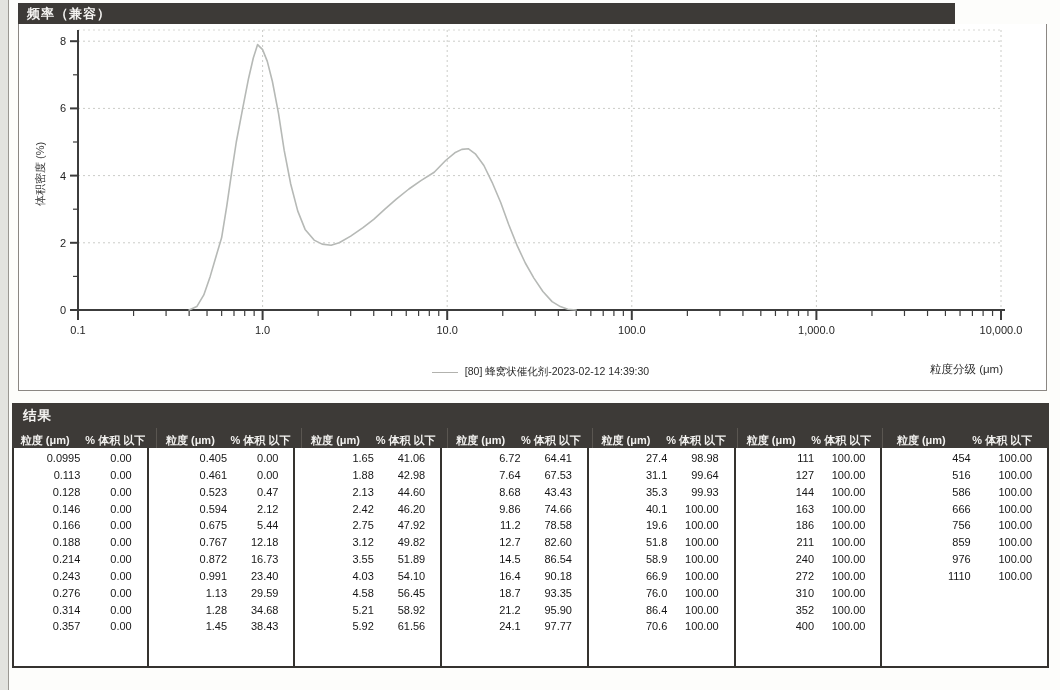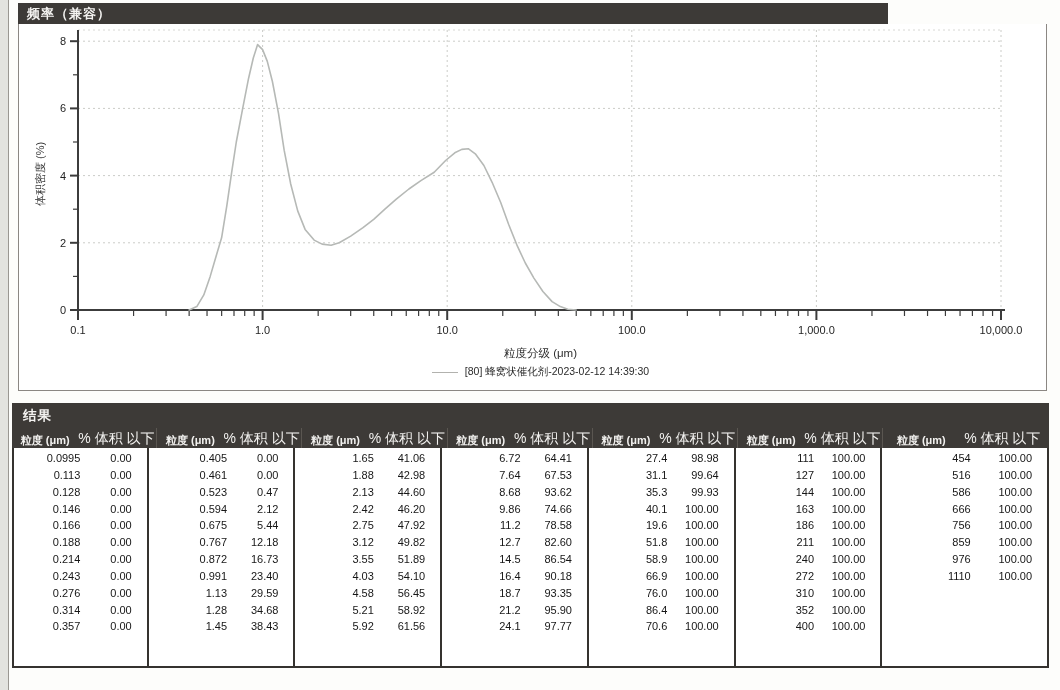--- a/index.html
+++ b/index.html
@@ -5,50 +5,50 @@
   html,body{margin:0;padding:0}
   body{
     width:1060px;height:690px;position:relative;overflow:hidden;
     background:#fdfdfb;
     font-family:"Liberation Sans","DejaVu Sans",sans-serif;
   }
   .scan-edge{position:absolute;left:0;top:0;width:8px;height:690px;background:#e3e3df;border-right:1px solid #9a9792}
 
   
   .titlebar{
-    position:absolute;left:18px;top:3px;width:870px;height:21px;
+    position:absolute;left:18px;top:3px;width:937px;height:21px;
     background:#3d3a37;color:#f4f3f1;font-size:13px;font-weight:bold;
     line-height:21px;padding-left:9px;box-sizing:border-box;letter-spacing:1px;
   }
   .chart-box{
     position:absolute;left:18px;top:24px;width:1029px;height:367px;
     background:#ffffff;border:1px solid #8b8783;border-top:none;box-sizing:border-box;
   }
   #plot{position:absolute;left:0;top:0}
   .ylabel{
     position:absolute;left:21px;top:150px;transform:translate(-50%,-50%) rotate(-90deg);
     font-size:11px;color:#3a3a3a;white-space:nowrap;
   }
-  .xlabel{position:absolute;left:59px;width:925px;top:322px;text-align:center;font-size:11.5px;color:#2e2e2e}
+  .xlabel{position:absolute;left:59px;width:925px;top:338px;text-align:right;font-size:11.5px;color:#2e2e2e}
   .legend{
     position:absolute;left:59px;width:925px;top:341px;display:flex;justify-content:center;
     align-items:center;gap:7px;font-size:10.5px;color:#2b2b2b;
   }
   .legend .line{display:inline-block;width:26px;height:0;border-top:1.5px solid #b2b2ae}
 
   
   .results{position:absolute;left:12px;top:403px;width:1037px;height:265px}
   .band{position:absolute;left:0;top:0;width:100%;height:45px;background:#3d3a37;box-sizing:border-box}
   .band .rtitle{position:absolute;left:11px;top:4px;font-size:13.5px;font-weight:bold;color:#f4f3f1;letter-spacing:1px}
   .hrow{position:absolute;left:0;bottom:0;width:100%;height:20px;display:flex}
   .hgroup{flex:1 1 0;display:flex;align-items:flex-end;border-left:1px solid #5a5651;box-sizing:border-box}
   .hgroup:first-child{border-left:none}
   .hgroup:last-child{flex:1.15 1 0}
   .ha{flex:0 0 46%;text-align:center;font-size:11px;font-weight:bold;color:#f2f1ef;white-space:nowrap}
-  .hb{flex:1;text-align:center;font-size:14px;font-weight:normal;color:#f2f1ef;white-space:nowrap;padding-right:4px}
+  .hb{flex:1;text-align:center;font-size:11px;font-weight:bold;color:#f2f1ef;white-space:nowrap;padding-right:4px}
   .tbody{
     position:absolute;left:0;top:45px;width:100%;height:220px;display:flex;background:#fff;
     border:2px solid #35322f;border-top:none;box-sizing:border-box;gap:12px;
   }
   .group{flex:1 1 0;border-right:2px solid #35322f;box-sizing:border-box;padding-top:2px}
   .group:last-child{border-right:none;flex:1.15 1 0}
   .trow{display:flex;height:16.85px;line-height:16.85px;font-size:11px;color:#161616}
   .ca{flex:0 0 50%;text-align:right}
   .cb{flex:1;text-align:right;padding-right:15px}
 </style>
@@ -326,21 +326,21 @@
         <div class="trow">
           <span class="ca">6.72</span>
           <span class="cb">64.41</span>
         </div>
         <div class="trow">
           <span class="ca">7.64</span>
           <span class="cb">67.53</span>
         </div>
         <div class="trow">
           <span class="ca">8.68</span>
-          <span class="cb">93.62</span>
+          <span class="cb">43.43</span>
         </div>
         <div class="trow">
           <span class="ca">9.86</span>
           <span class="cb">74.66</span>
         </div>
         <div class="trow">
           <span class="ca">11.2</span>
           <span class="cb">78.58</span>
         </div>
         <div class="trow">

